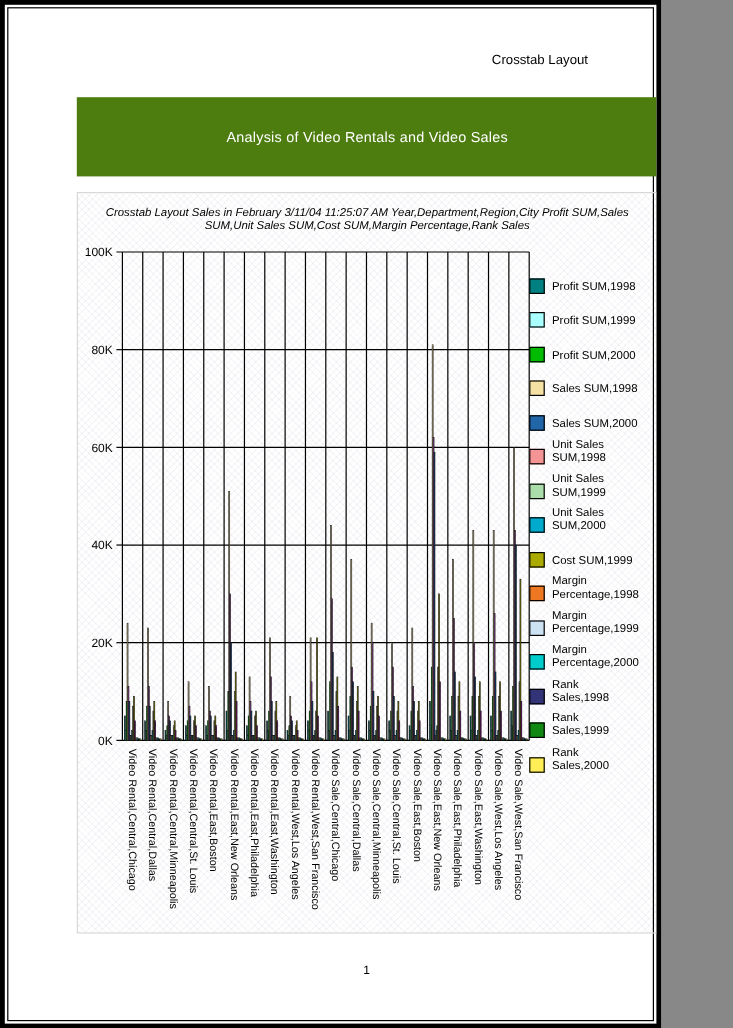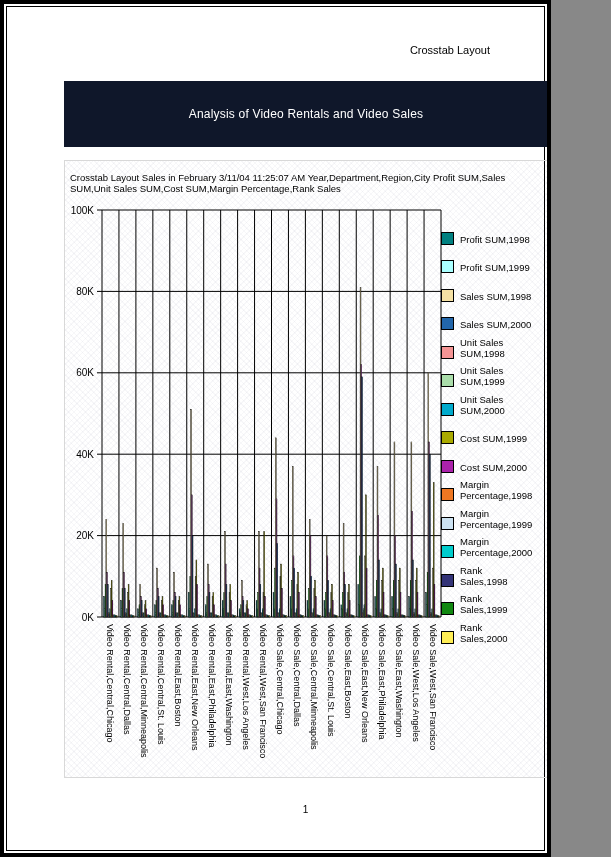--- a/index.html
+++ b/index.html
@@ -29,21 +29,21 @@
   .banner-title{font-size:12px;letter-spacing:.2px;}
   .chart-region{
     position:absolute;left:60px;top:156px;width:484px;height:618px;
     border:1px solid #d8d8d8;
     background-image:
       repeating-linear-gradient(45deg, rgba(0,0,60,.03) 0 1px, transparent 1px 4px),
       repeating-linear-gradient(-45deg, rgba(0,0,60,.03) 0 1px, transparent 1px 4px);
   }
   .chart-subtitle{
     position:absolute;left:66px;top:168px;width:472px;
-    font-size:9.5px;line-height:11px;
+    text-align:center;font-size:9.5px;line-height:11px;font-style:italic;
   }
   #chart-svg{position:absolute;left:56px;top:191px;}
   #legend{
     position:absolute;left:437px;top:212px;width:108px;
   }
   .legend-item{
     height:28.5px;display:flex;align-items:flex-end;
   }
   .legend-swatch{
     flex:0 0 13px;width:13px;height:13px;
@@ -59,21 +59,21 @@
   svg text{font-family:"Liberation Sans", sans-serif;fill:#000;}
 </style>
 </head>
 <body>
 
 <div class="page">
   <div class="page-inner-border"></div>
 
   <div class="header-right">Crosstab Layout</div>
 
-  <div class="banner" style="background: #0f172a; color: rgb(255, 255, 255);">
+  <div class="banner" style="background: #4d7c0f; color: rgb(255, 255, 255);">
     <div class="banner-title">Analysis of Video Rentals and Video Sales</div>
   </div>
 
   <div class="chart-region"></div>
 
   <div class="chart-subtitle">Crosstab Layout Sales in February 3/11/04 11:25:07 AM Year,Department,Region,City Profit SUM,Sales SUM,Unit Sales SUM,Cost SUM,Margin Percentage,Rank Sales</div>
 
   <svg id="chart-svg" width="390" height="590">
       <line x1="42" x2="381" y1="15" y2="15" stroke="#000" stroke-width="1"></line>
       <line x1="37" x2="42" y1="15" y2="15" stroke="#000" stroke-width="1"></line>
@@ -499,20 +499,24 @@
   <div id="legend">
       <div class="legend-item">
         <span class="legend-swatch" style="background: rgb(0, 128, 128);"></span>
         <span class="legend-label">Profit  SUM,1998</span>
       </div>
       <div class="legend-item">
         <span class="legend-swatch" style="background: rgb(170, 255, 255);"></span>
         <span class="legend-label">Profit  SUM,1999</span>
       </div>
       <div class="legend-item">
+        <span class="legend-swatch" style="background: rgb(0, 187, 0);"></span>
+        <span class="legend-label">Profit  SUM,2000</span>
+      </div>
+      <div class="legend-item">
         <span class="legend-swatch" style="background: rgb(245, 225, 164);"></span>
         <span class="legend-label">Sales  SUM,1998</span>
       </div>
       <div class="legend-item">
         <span class="legend-swatch" style="background: rgb(34, 102, 170);"></span>
         <span class="legend-label">Sales  SUM,2000</span>
       </div>
       <div class="legend-item">
         <span class="legend-swatch" style="background: rgb(244, 148, 148);"></span>
         <span class="legend-label">Unit  Sales
@@ -526,24 +530,20 @@
       <div class="legend-item">
         <span class="legend-swatch" style="background: rgb(0, 170, 204);"></span>
         <span class="legend-label">Unit  Sales
 SUM,2000</span>
       </div>
       <div class="legend-item">
         <span class="legend-swatch" style="background: rgb(170, 170, 0);"></span>
         <span class="legend-label">Cost  SUM,1999</span>
       </div>
       <div class="legend-item">
-        <span class="legend-swatch" style="background: rgb(170, 34, 170);"></span>
-        <span class="legend-label">Cost  SUM,2000</span>
-      </div>
-      <div class="legend-item">
         <span class="legend-swatch" style="background: rgb(238, 119, 34);"></span>
         <span class="legend-label">Margin
 Percentage,1998</span>
       </div>
       <div class="legend-item">
         <span class="legend-swatch" style="background: rgb(204, 226, 242);"></span>
         <span class="legend-label">Margin
 Percentage,1999</span>
       </div>
       <div class="legend-item">

